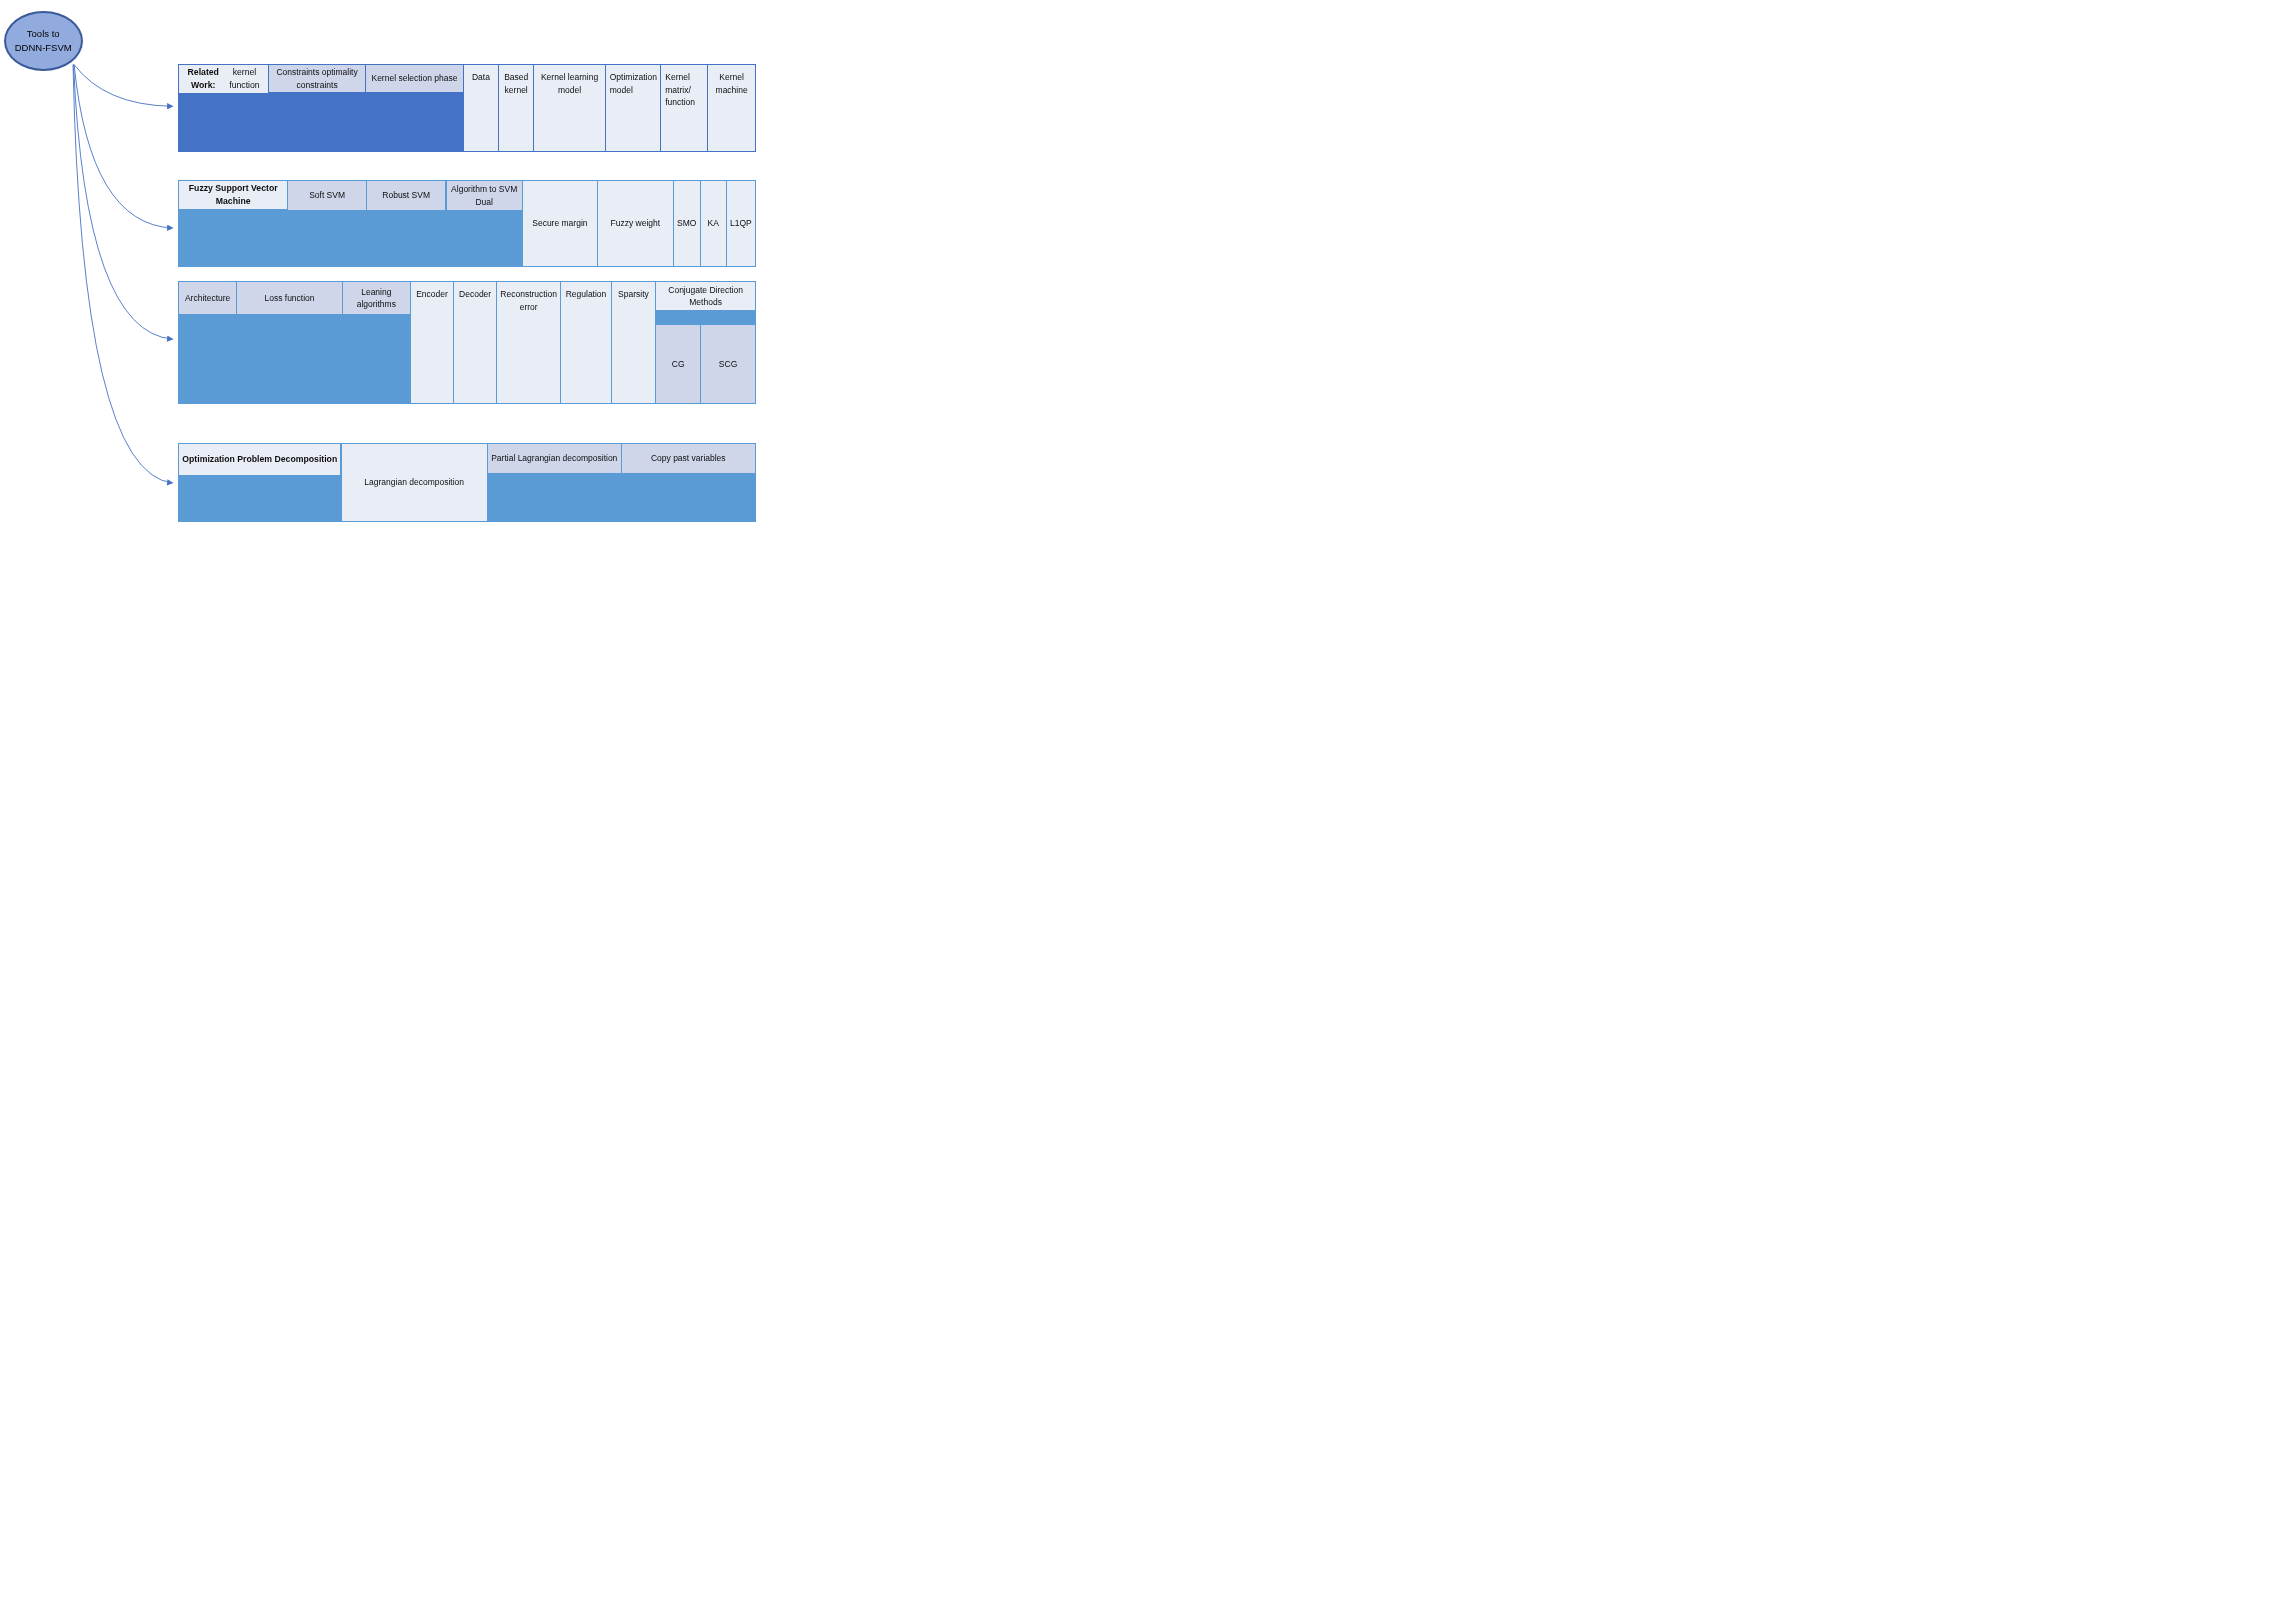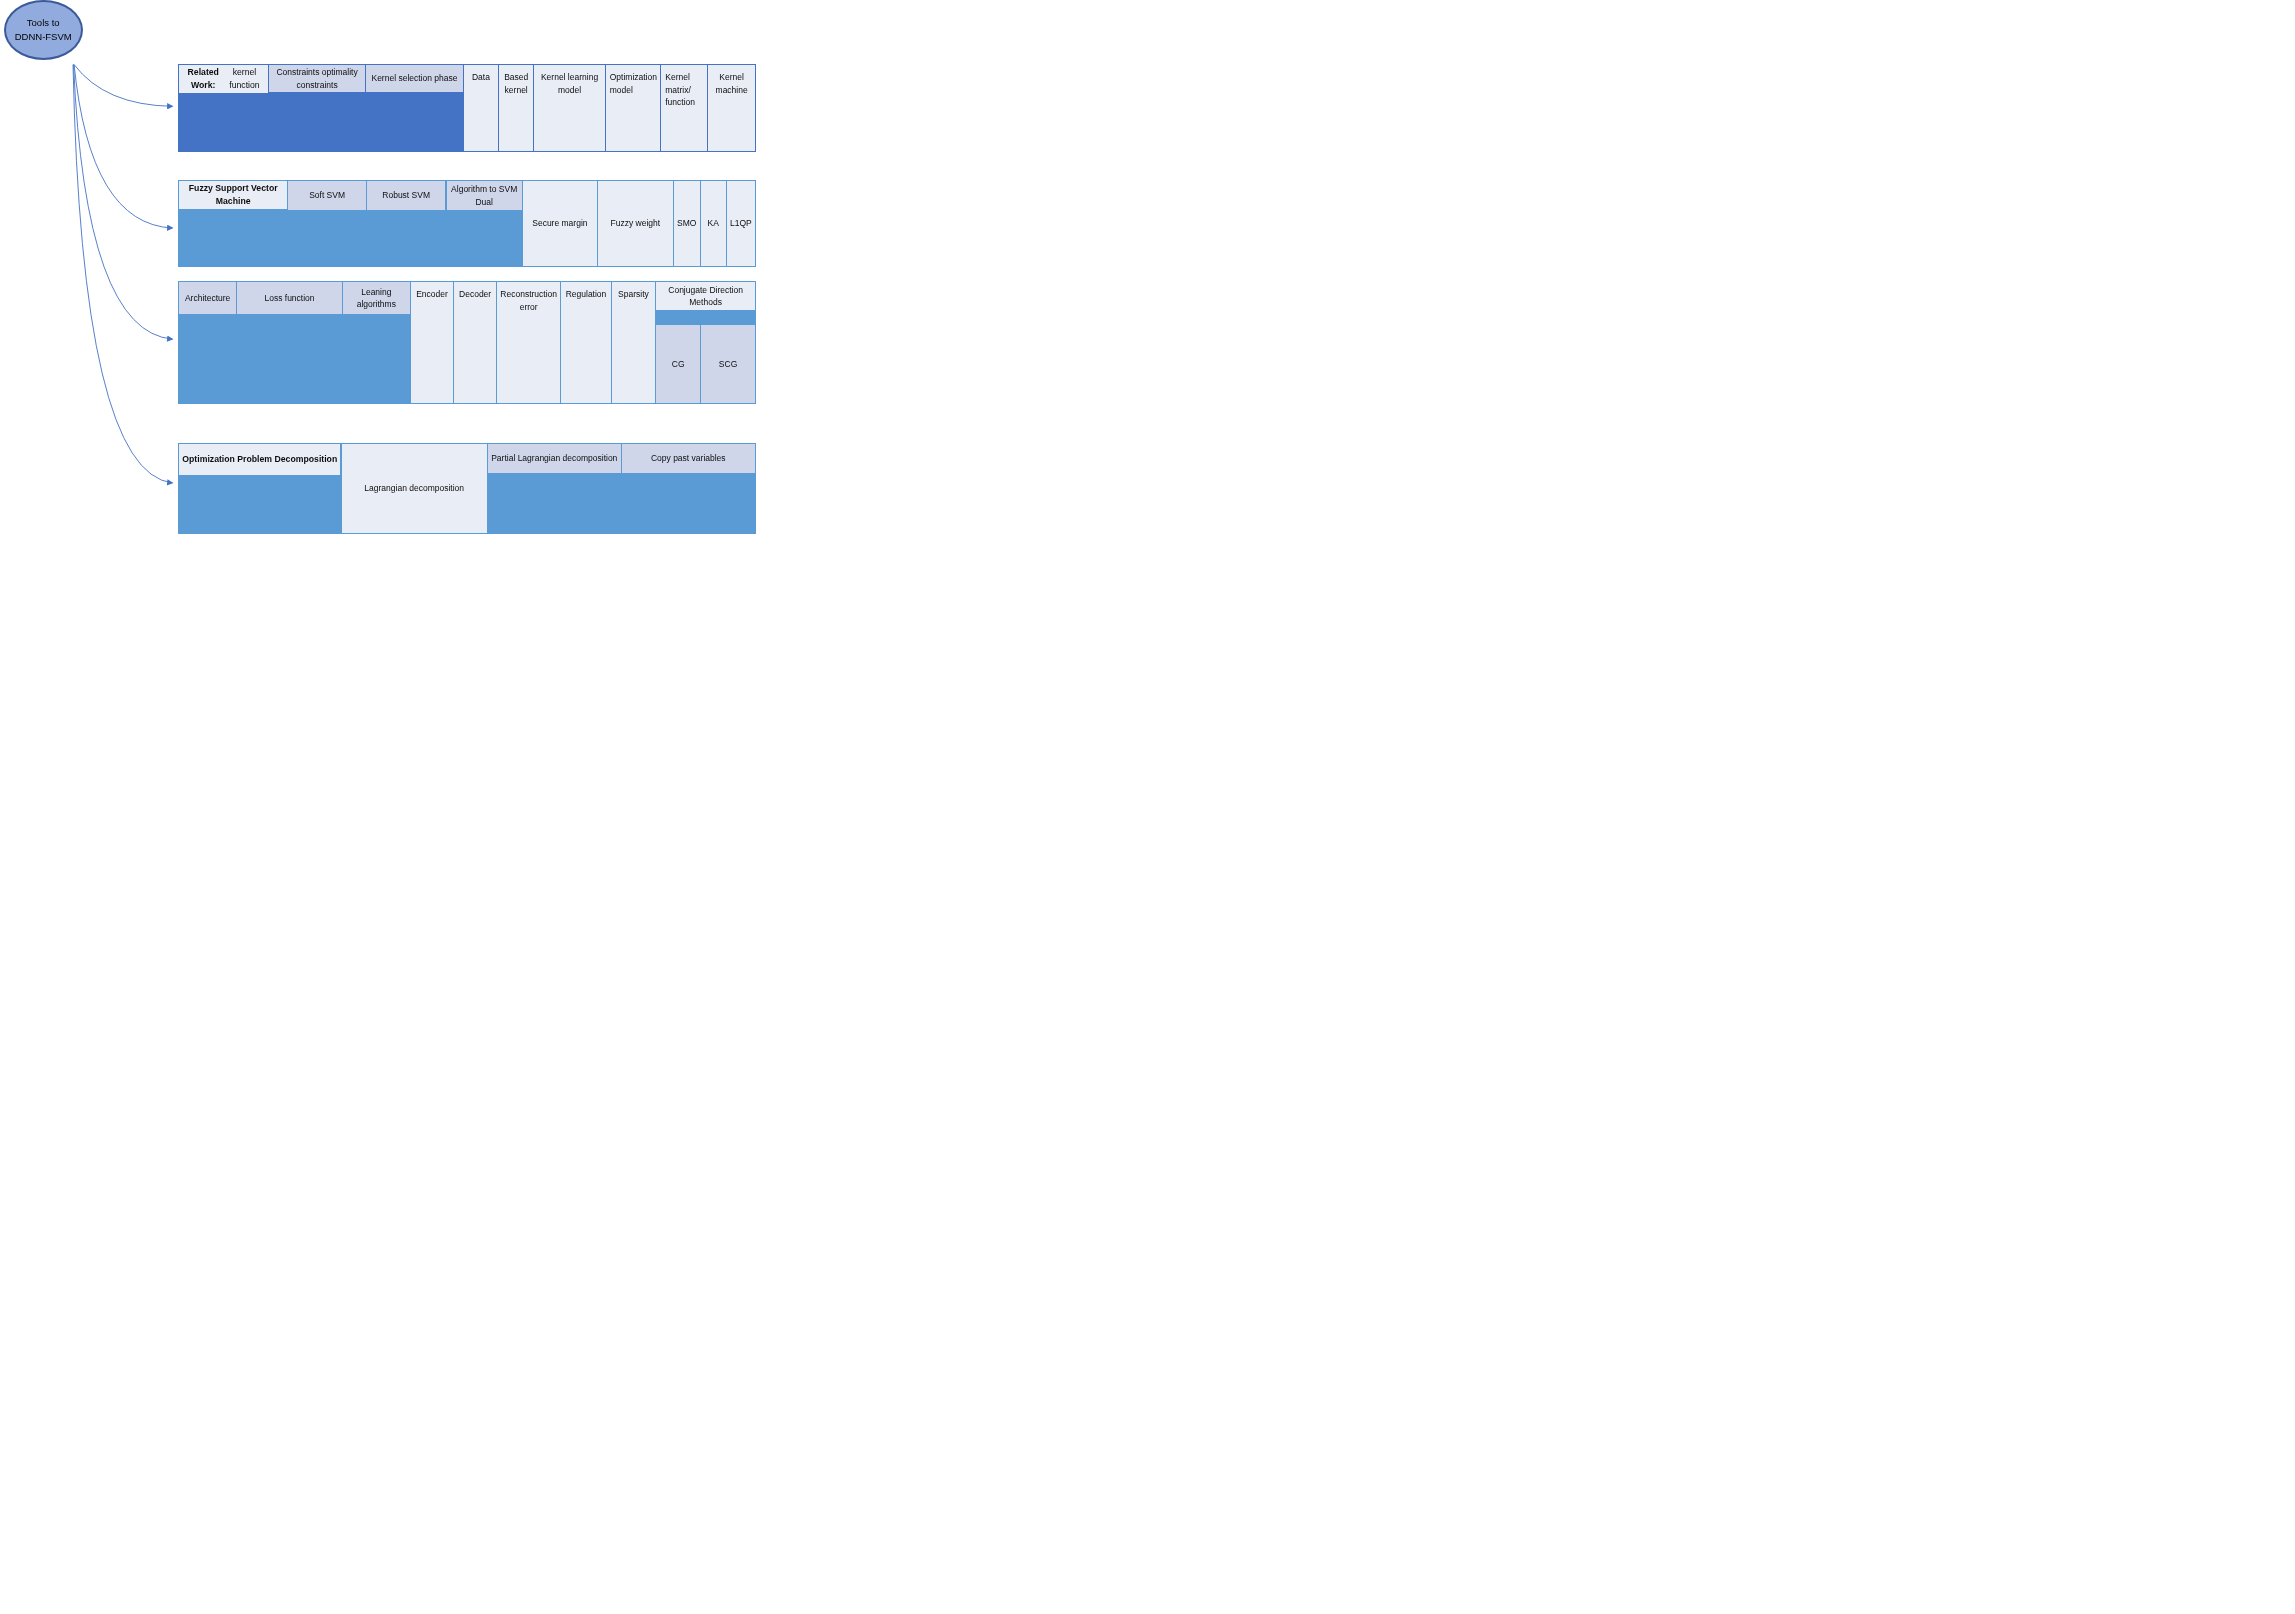--- a/index.html
+++ b/index.html
@@ -21,21 +21,21 @@
   .canvas{
     position:relative;
     width:765px;
     height:538px;
     background:#ffffff;
     overflow:hidden;
   }
   
   .ellipse{
     position:absolute;
-    left:3.7px; top:0;
+    left:3.7px; top:11px;
     width:79px; height:60px;
     background:var(--ellipse-fill);
     border:2.1px solid var(--ellipse-stroke);
     border-radius:50%;
     display:flex; align-items:center; justify-content:center;
     text-align:center;
     font-size:9.5px;
     line-height:1.5;
     white-space:pre-line;
     color:#000;
@@ -56,21 +56,21 @@
   .tbl{
     position:absolute;
     left:178px;
     width:578px;
     display:flex; 
     gap:1.1px; padding:1.1px;
   }
   .tbl.t1{ background:var(--table1-border); top:64px; height:88px; }
   .tbl.t2{ background:var(--table-border);  top:180px; height:87px; }
   .tbl.t3{ background:var(--table-border);  top:281px; height:123px; }
-  .tbl.t4{ background:var(--table-border);  top:443px; height:91px; }
+  .tbl.t4{ background:var(--table-border);  top:443px; height:79px; }
 
   .row{ display:grid; gap:1.1px; }
   .row.grow{ flex:1 1 auto; }
 
   .cell{
     background:var(--row-fill);
     display:flex; align-items:center; justify-content:center;
     text-align:center;
     font-size:8.5px;
     line-height:1.45;

